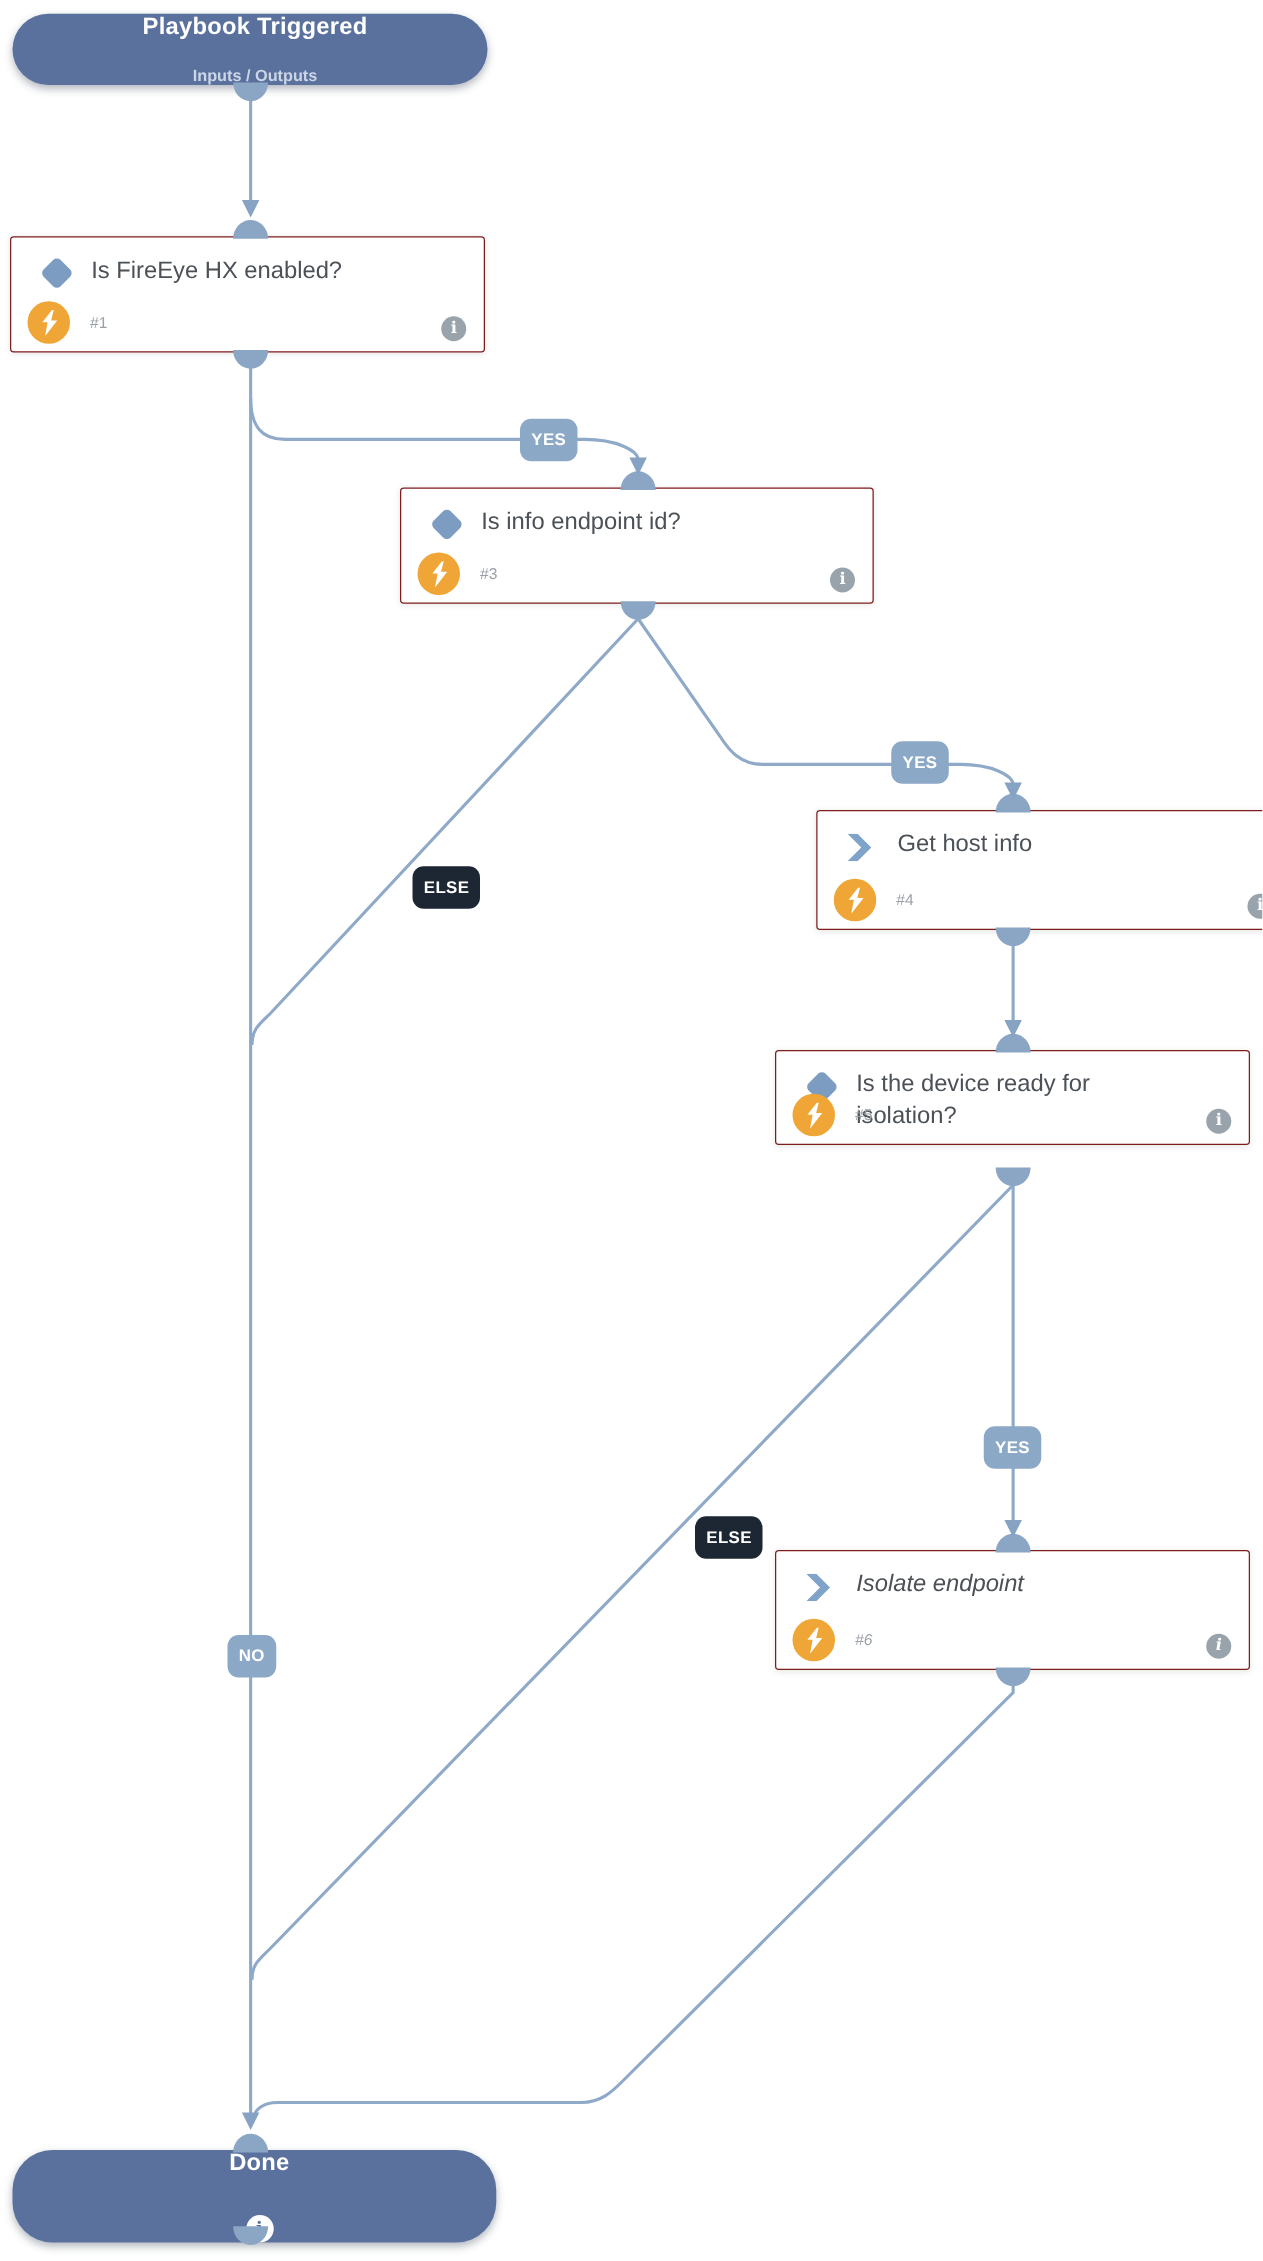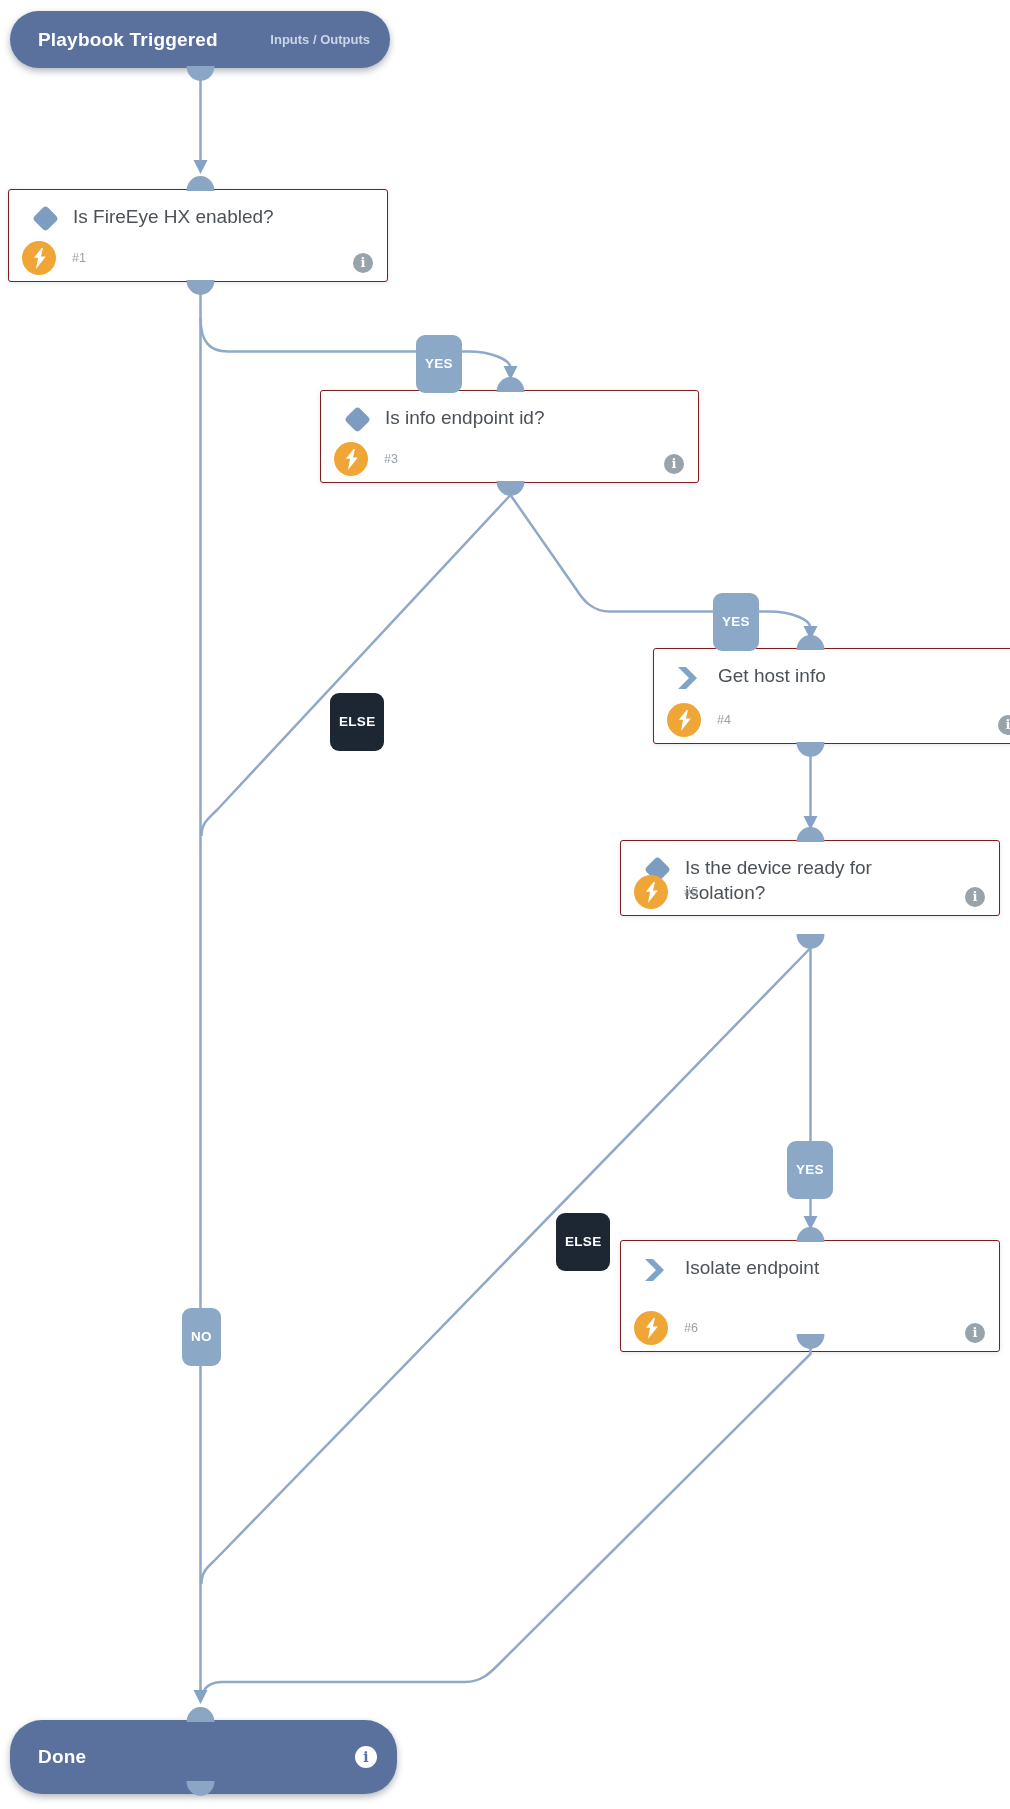--- a/index.html
+++ b/index.html
@@ -5,21 +5,21 @@
   html,body{margin:0;padding:0;background:#ffffff;}
   #canvas{
     position:relative;width:1010px;height:1809px;overflow:hidden;
     font-family:"Liberation Sans","DejaVu Sans",sans-serif;background:#ffffff;
   }
   
   .pill{
     position:absolute;z-index:1;background:#5a719e;border-radius:31px;
     box-shadow:0 3px 7px rgba(30,42,64,.35);
     display:flex;align-items:center;justify-content:space-between;
-    color:#fff;box-sizing:border-box;padding:0 20px 0 28px;
+    color:#fff;box-sizing:border-box;padding:0 20px 0 28px;flex-direction:column;
   }
   .pill .pill-title{font-size:19px;font-weight:700;letter-spacing:.2px;}
   .pill .pill-link{font-size:13px;font-weight:700;color:#ccd6e6;}
   
   .card{
     position:absolute;z-index:1;background:#fff;border:1px solid #7f1d1d;
     border-radius:3px;box-shadow:0 1px 5px rgba(60,70,80,.13);box-sizing:border-box;
   }
   .card .title{
     position:absolute;left:64px;top:14px;max-width:252px;
@@ -39,21 +39,21 @@
     position:absolute;right:14px;bottom:8px;width:20px;height:20px;border-radius:50%;
     background:#99a3ab;color:#fff;font-family:"DejaVu Serif",serif;font-weight:700;
     font-size:13px;line-height:20px;text-align:center;cursor:pointer;
   }
   .pill .info{position:static;width:22px;height:22px;background:#fff;color:#5a719e;
     font-size:14px;line-height:22px;}
   
   #edges{position:absolute;left:0;top:0;z-index:2;pointer-events:none;}
   
   .badge{
-    position:absolute;z-index:3;height:34px;line-height:34px;padding:12px 9px;
+    position:absolute;z-index:3;height:34px;line-height:34px;padding:0 9px;
     border-radius:9px;font-size:13.5px;font-weight:700;color:#fff;letter-spacing:.3px;
   }
   .badge.yes-no{background:#8ca8c7;}
   .badge.else{background:#1d2633;margin-left:40px;}
 </style>
 </head>
 <body>
 
 <div id="canvas">
 
@@ -107,21 +107,21 @@
     <span class="title">Is the device ready for isolation?</span>
     <span class="bolt">
       <svg width="17" height="21" viewBox="0 0 24 30">
           <path d="M15 0 L4 14 h6 L7 30 L21 12 h-7 L17 0 Z" fill="#fff"></path>
         </svg>
     </span>
     <span class="num">#5</span>
     <span class="info">i</span>
   </div>
 
-  <div class="card" style="left:620px;top:1240px;width:380px;height:112px;">
+  <div class="card" style="left:620px;top:1240px;width:380px;height:96px;font-style:italic;">
     <span class="icon-chevron">
       <svg width="20" height="22" viewBox="0 0 20 22">
           <polygon points="0,0 8,0 19,11 8,22 0,22 11,11" fill="#7fa3c9"></polygon>
         </svg>
     </span>
     <span class="title">Isolate endpoint</span>
     <span class="bolt">
       <svg width="17" height="21" viewBox="0 0 24 30">
           <path d="M15 0 L4 14 h6 L7 30 L21 12 h-7 L17 0 Z" fill="#fff"></path>
         </svg>

